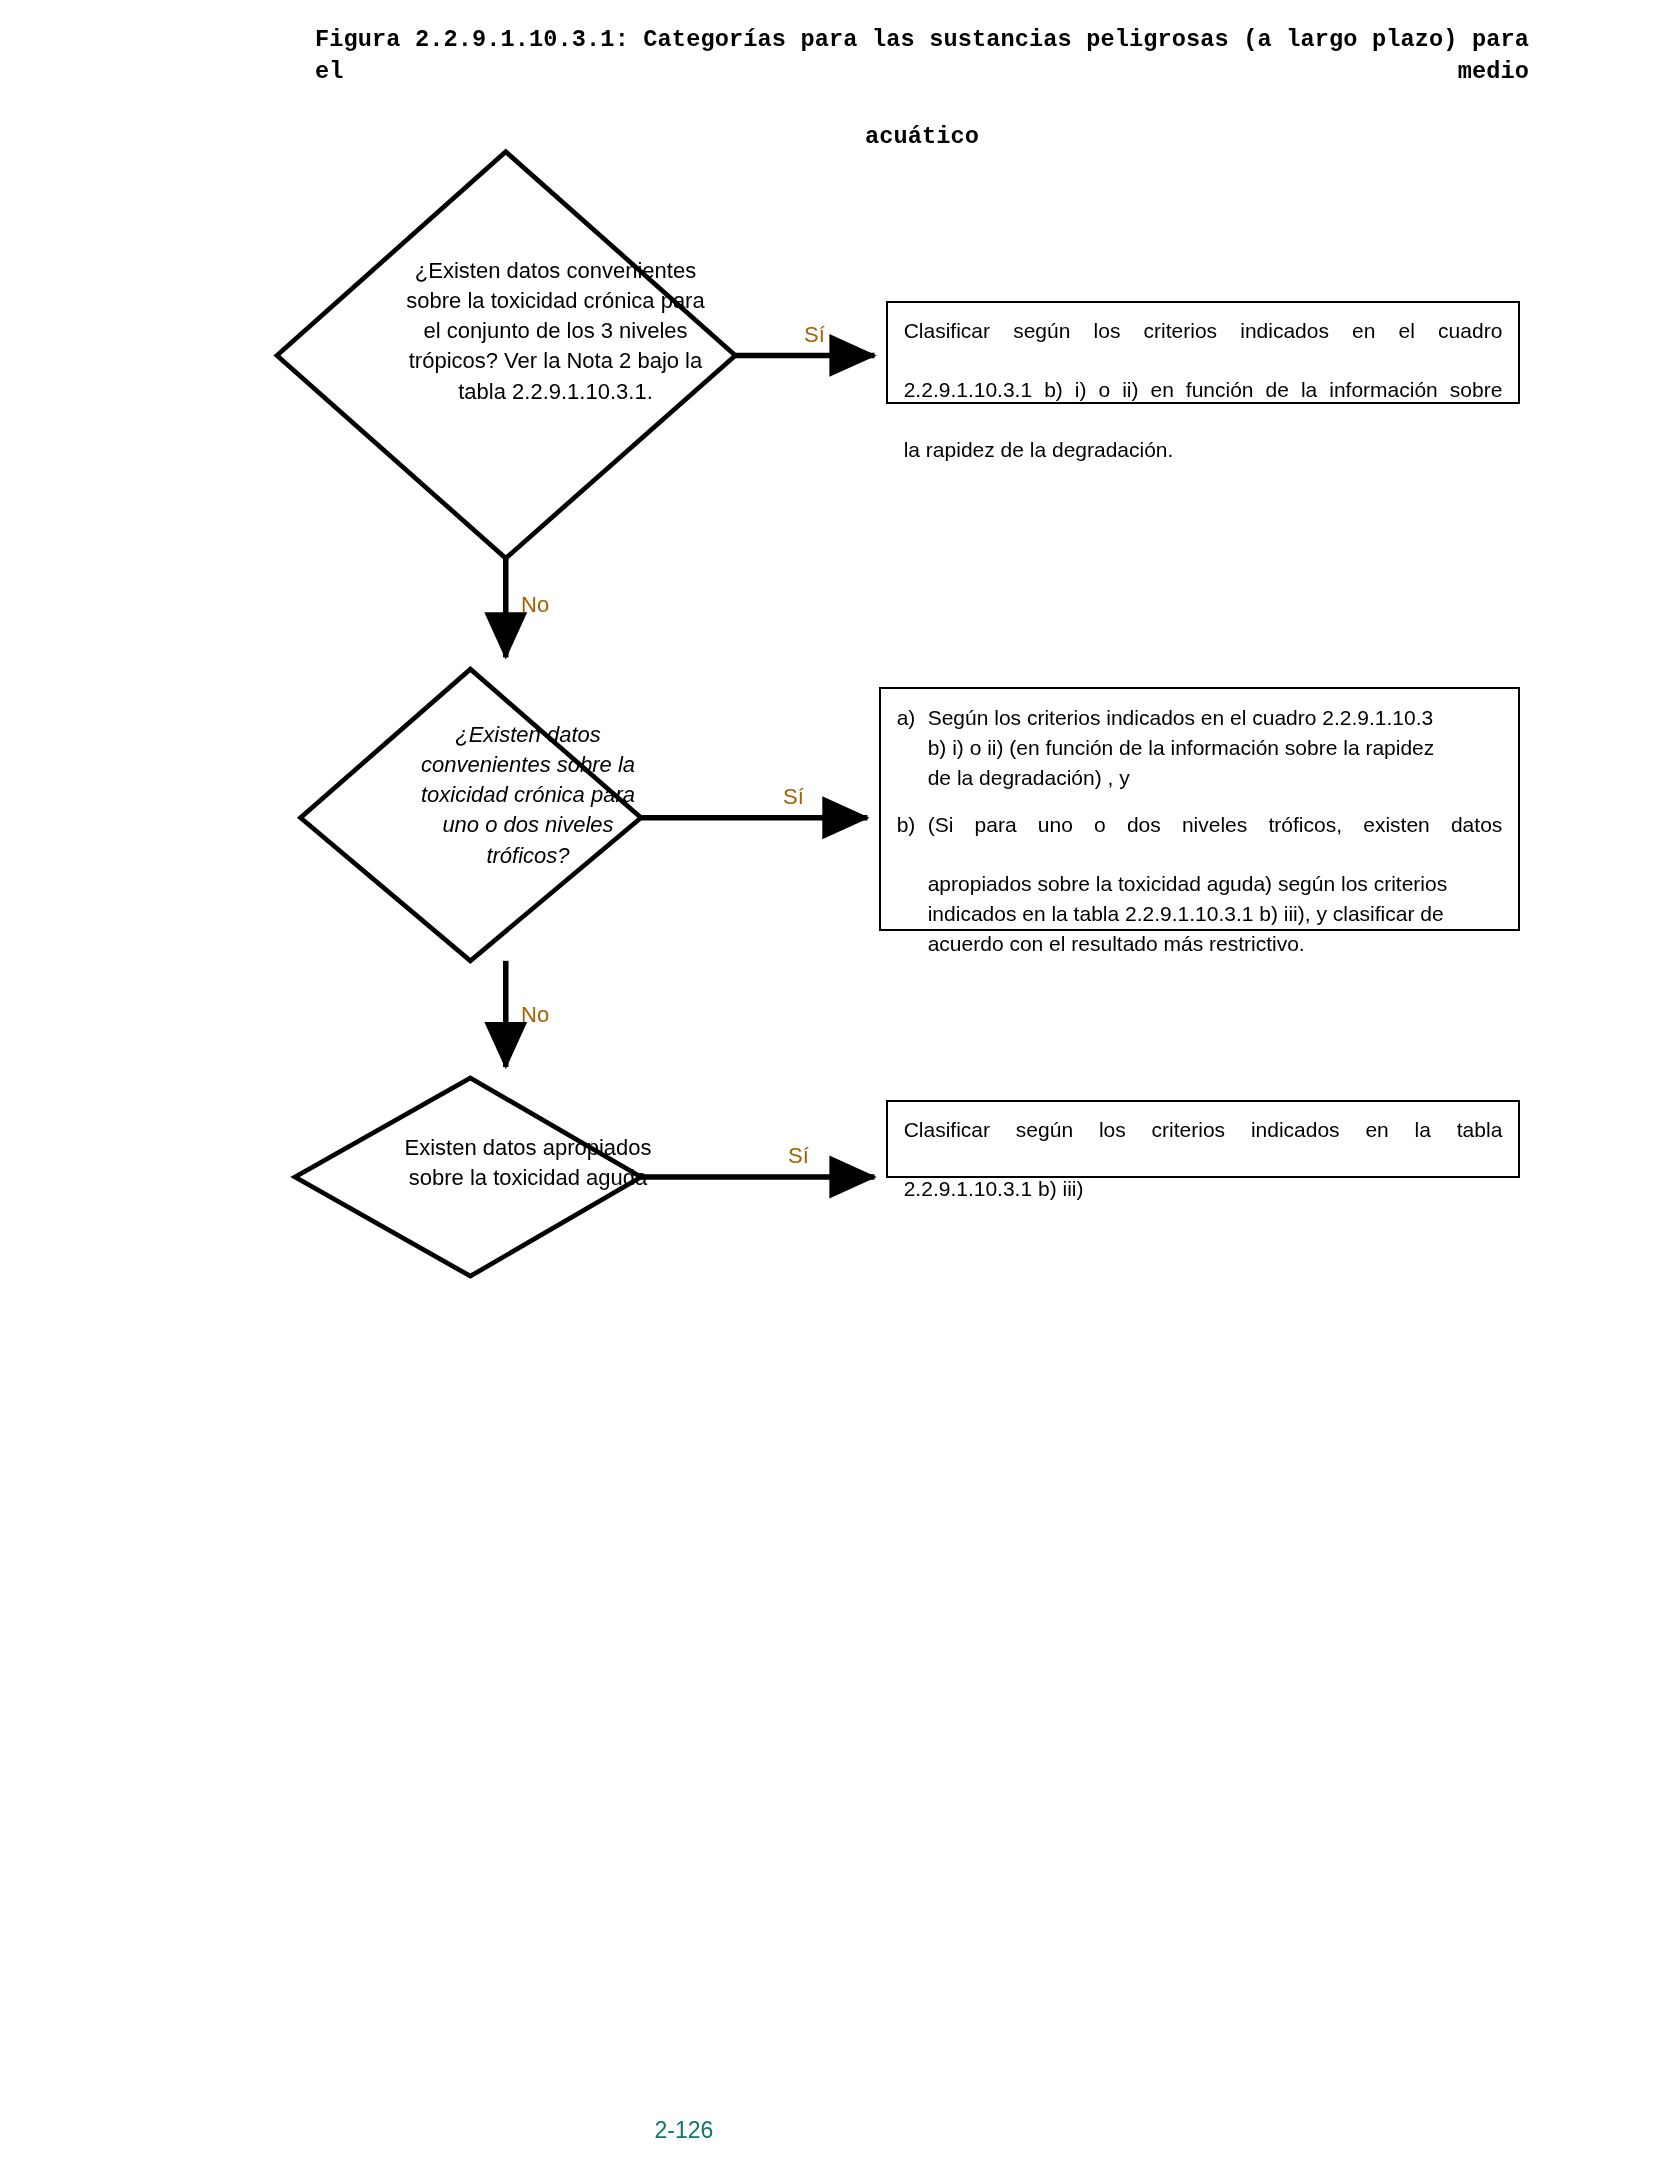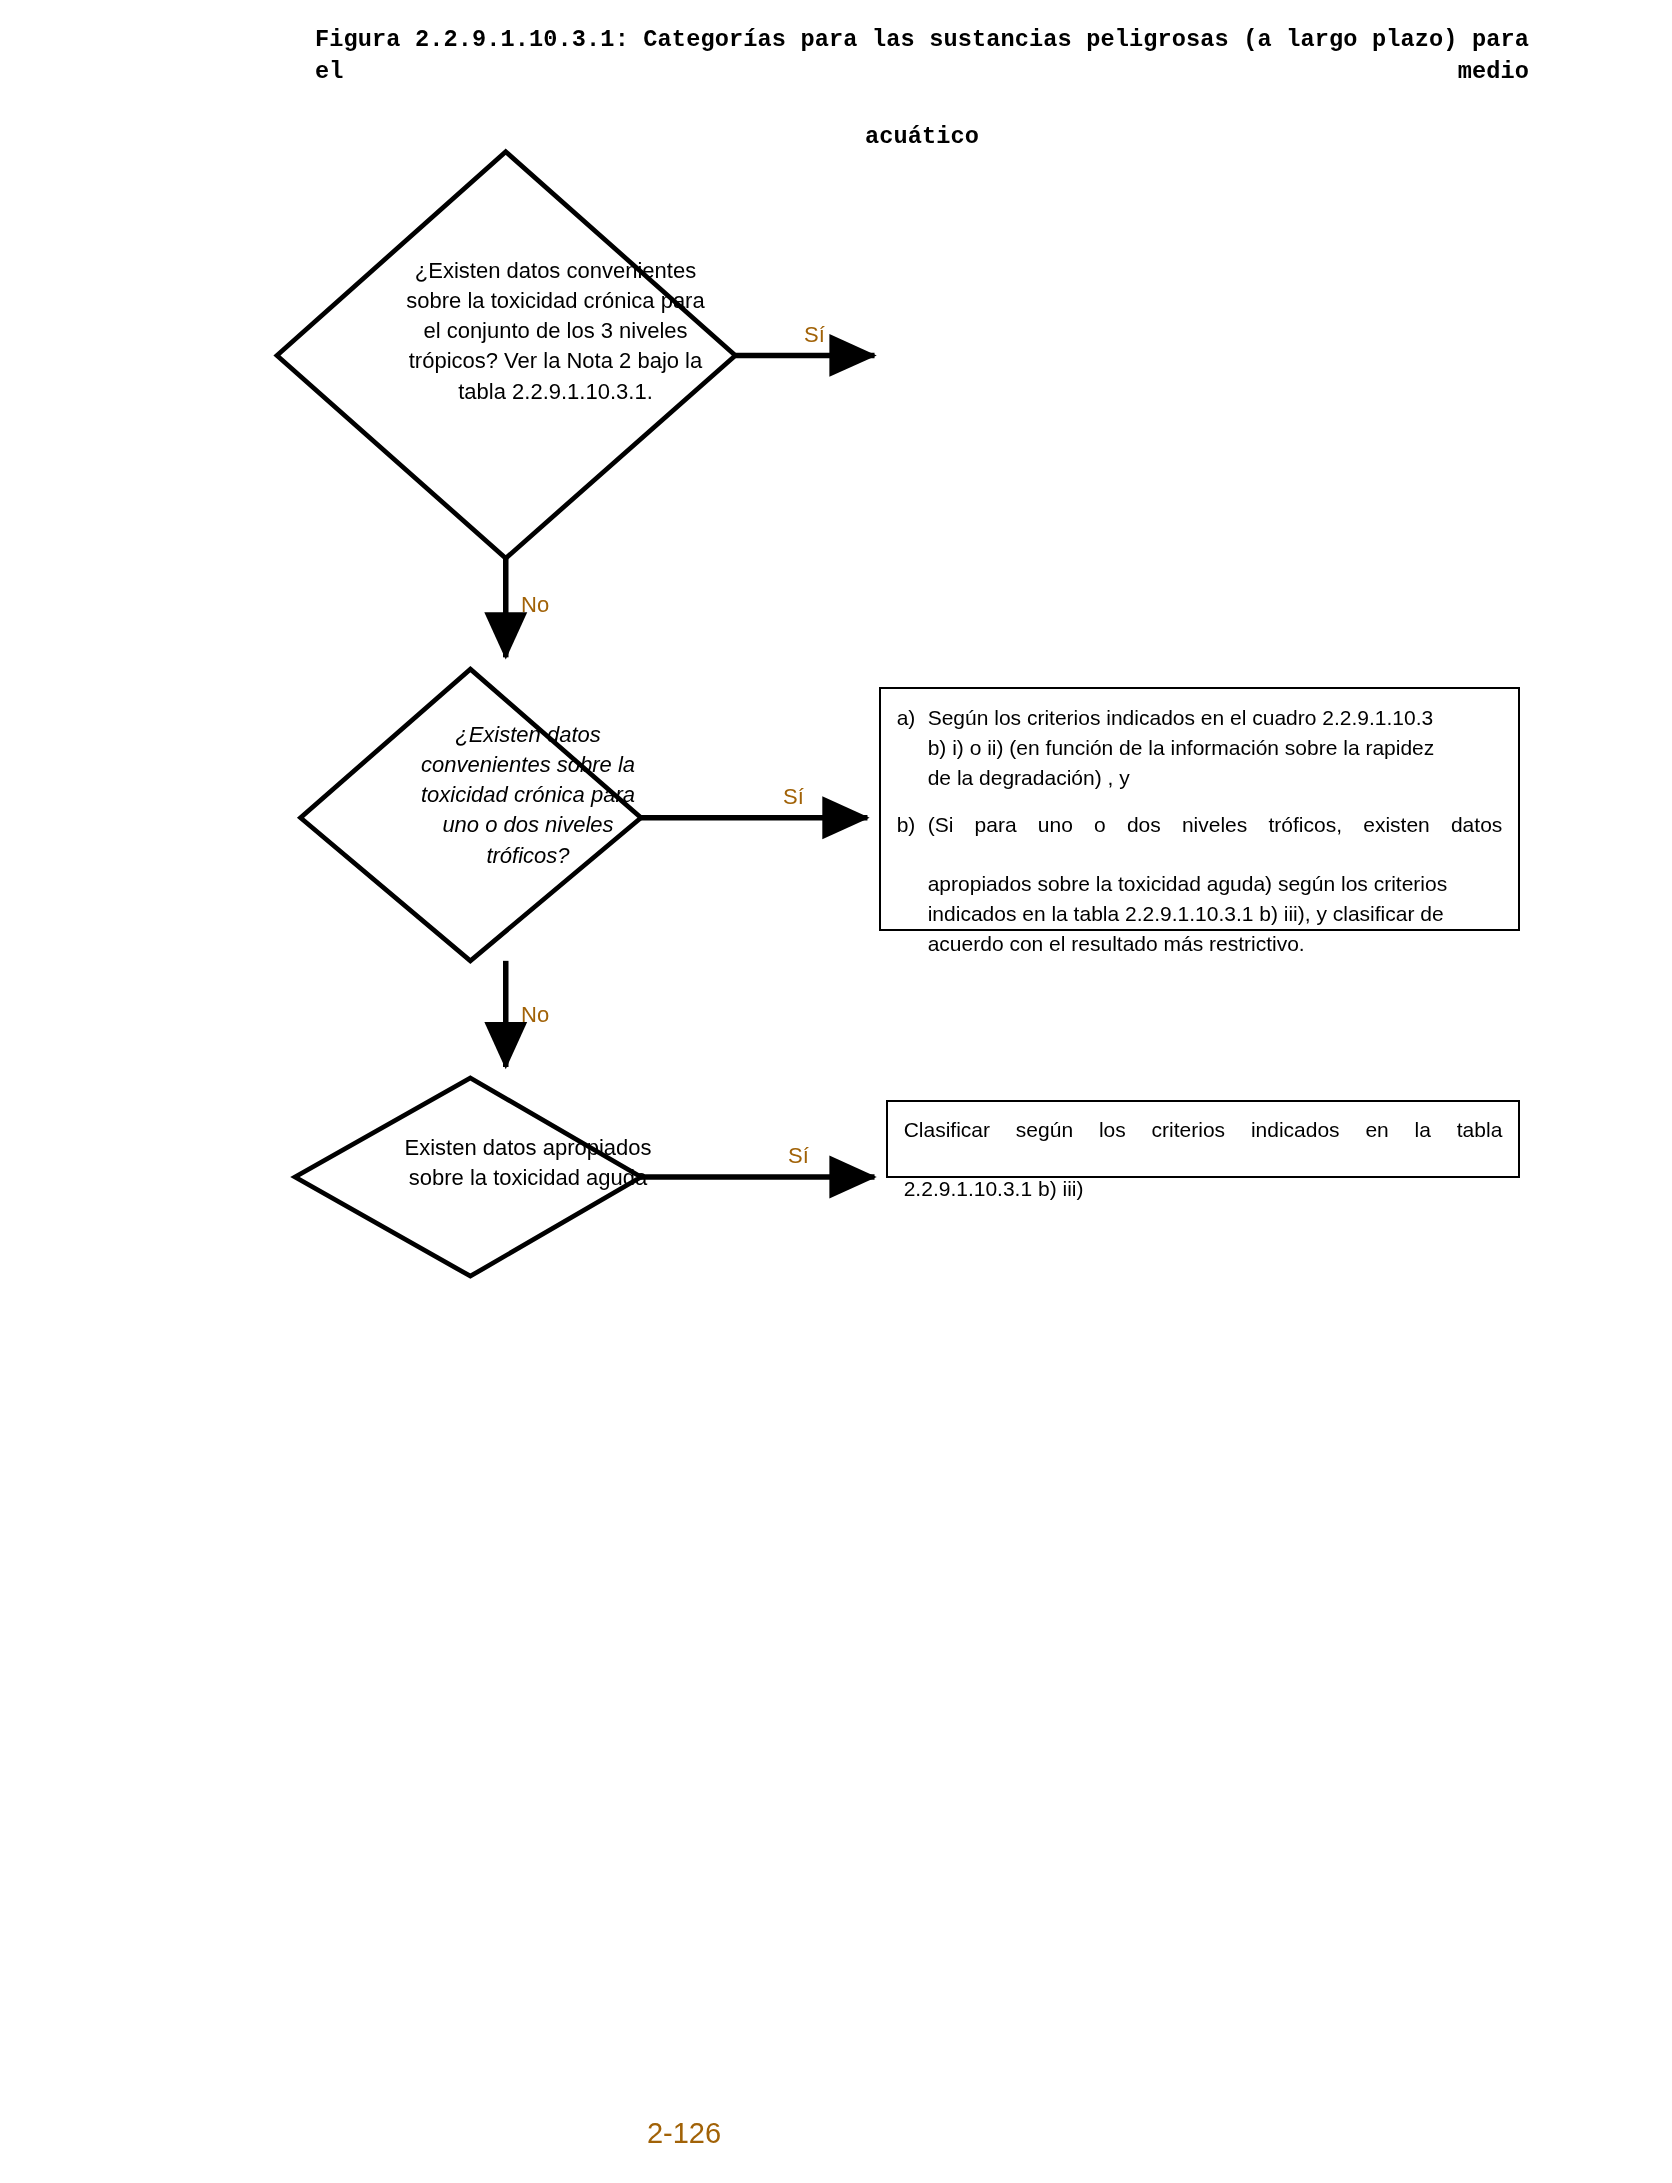--- a/index.html
+++ b/index.html
@@ -164,22 +164,22 @@
     width: 100%;
   }
 
   
   #page-footer {
     position: absolute;
     left: 0;
     top: 2117px;
     width: 1368px;
     text-align: center;
-    font-size: 29px;
-    color: #a16207;
+    font-size: 23px;
+    color: #0f766e;
   }
 </style>
 </head>
 <body>
 
 <div id="page">
 
   <div id="figure-title">
     <span class="ttl-line">Figura 2.2.9.1.10.3.1: Categorías para las sustancias peligrosas (a largo plazo) para el medio</span>
     <span class="ttl-last">acuático</span>
@@ -216,20 +216,29 @@
   <div class="decision-text" id="decision-2-text">¿Existen datos convenientes sobre la toxicidad crónica para uno o dos niveles tróficos?</div>
 
   <div class="decision-text" id="decision-3-text">Existen datos apropiados sobre la toxicidad aguda</div>
 
   <div class="edge-label" id="edge-si-1">Sí</div>
   <div class="edge-label" id="edge-no-1">No</div>
   <div class="edge-label" id="edge-si-2">Sí</div>
   <div class="edge-label" id="edge-no-2">No</div>
   <div class="edge-label" id="edge-si-3">Sí</div>
 
+  <div class="process-box" id="process-box-1">
+    <div class="just">
+      <span style="display:inline">Clasificar según los criterios indicados en el cuadro</span><span style="display:inline-block;width:100%;"></span>
+    </div>
+    <div class="just">
+      <span style="display:inline">2.2.9.1.10.3.1 b) i) o ii) en función de la información sobre</span><span style="display:inline-block;width:100%;"></span>
+    </div>
+    <div class="just-last-left">la rapidez de la degradación.</div>
+  </div>
 
   <div class="process-box" id="process-box-2">
 
     <div class="eval-item">
       <div class="eval-marker">a)</div>
       <div class="eval-body">
         <span>Según los criterios indicados en el cuadro 2.2.9.1.10.3</span>
         <span>b) i) o ii) (en función de la información sobre la rapidez</span>
         <span>de la degradación) , y</span>
       </div>

